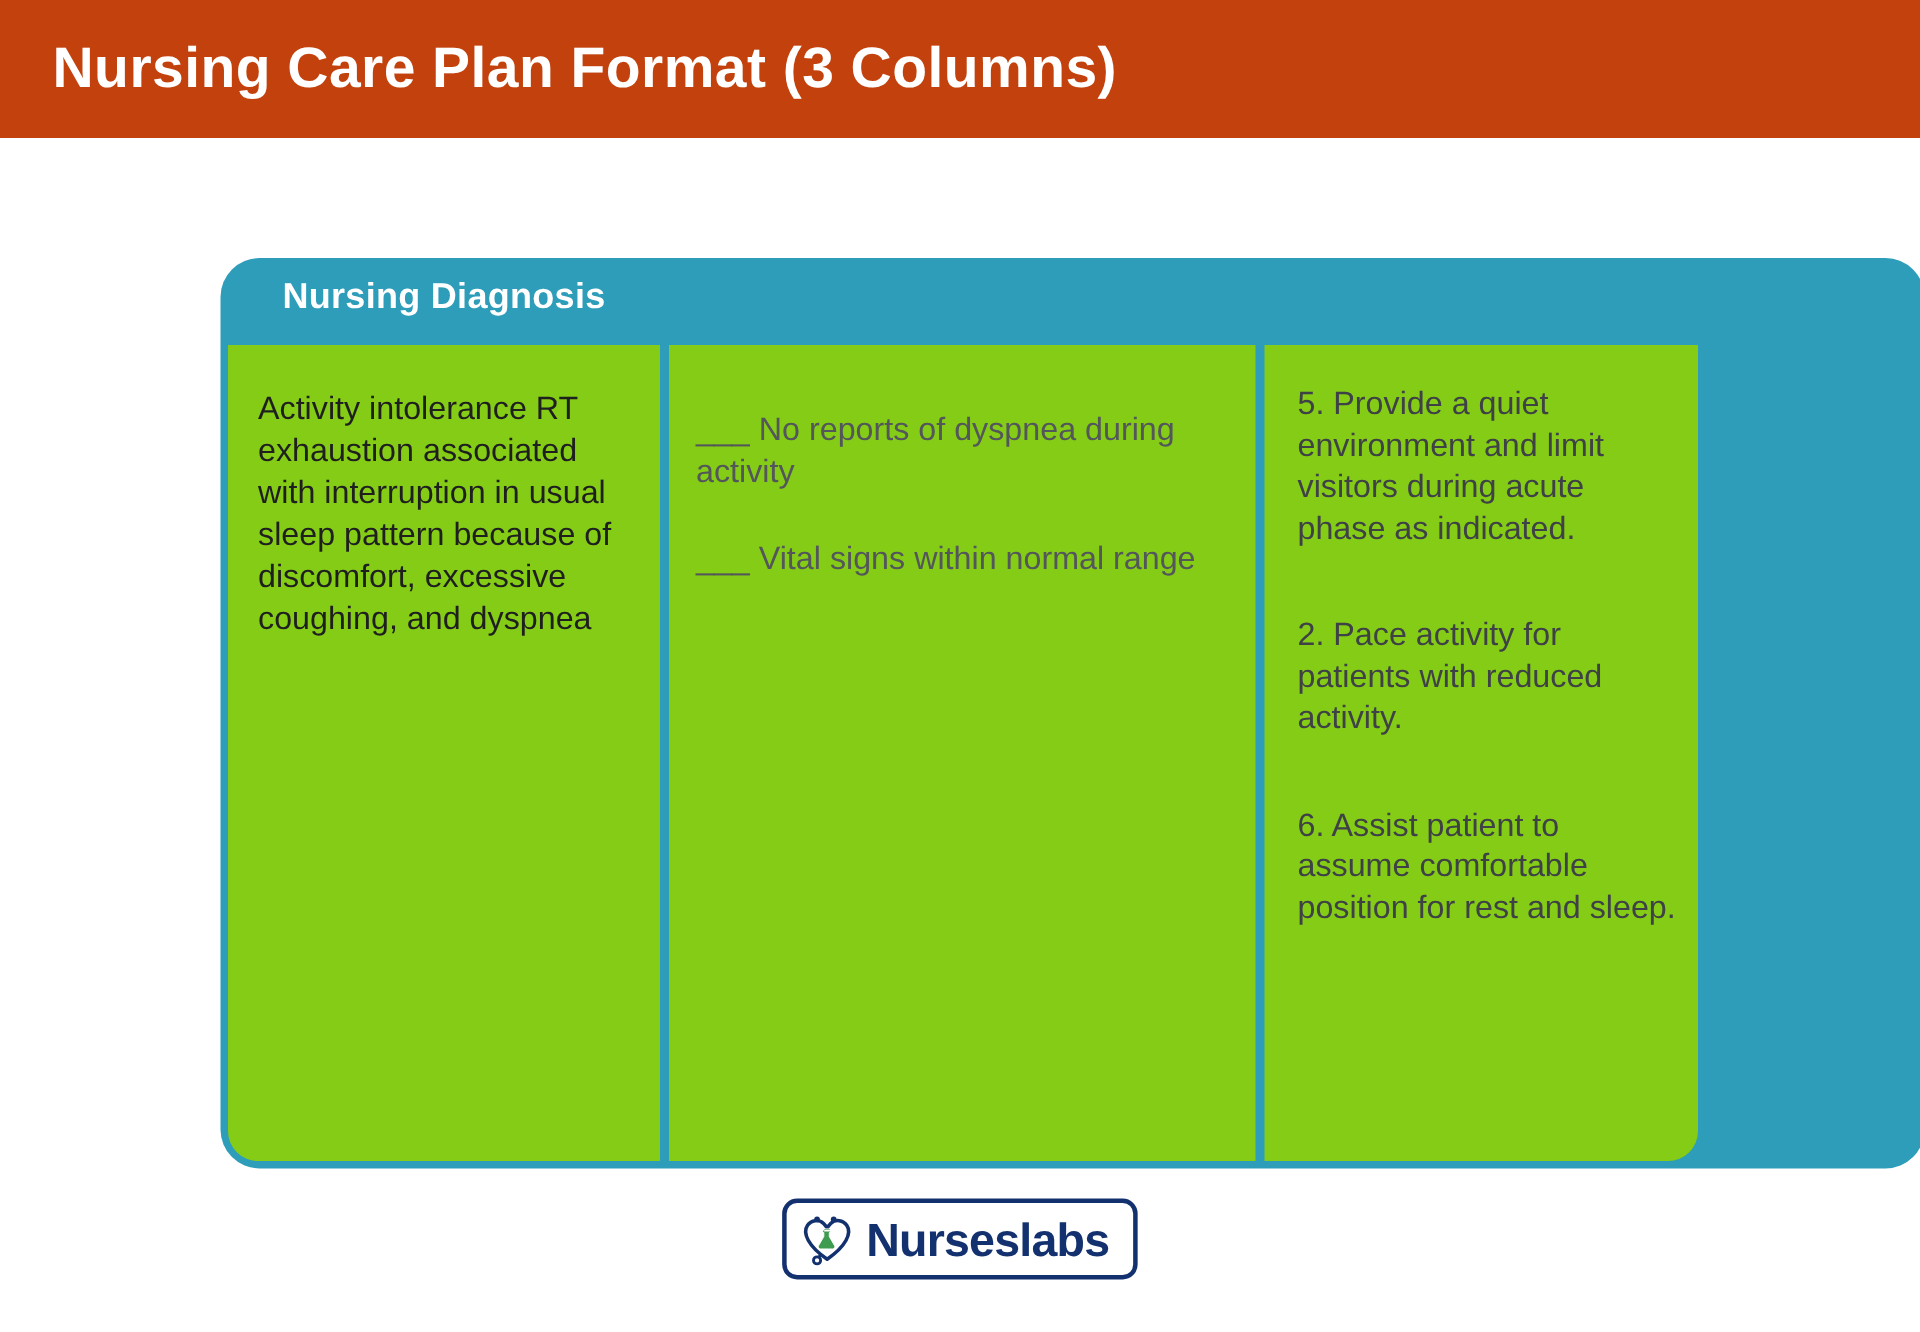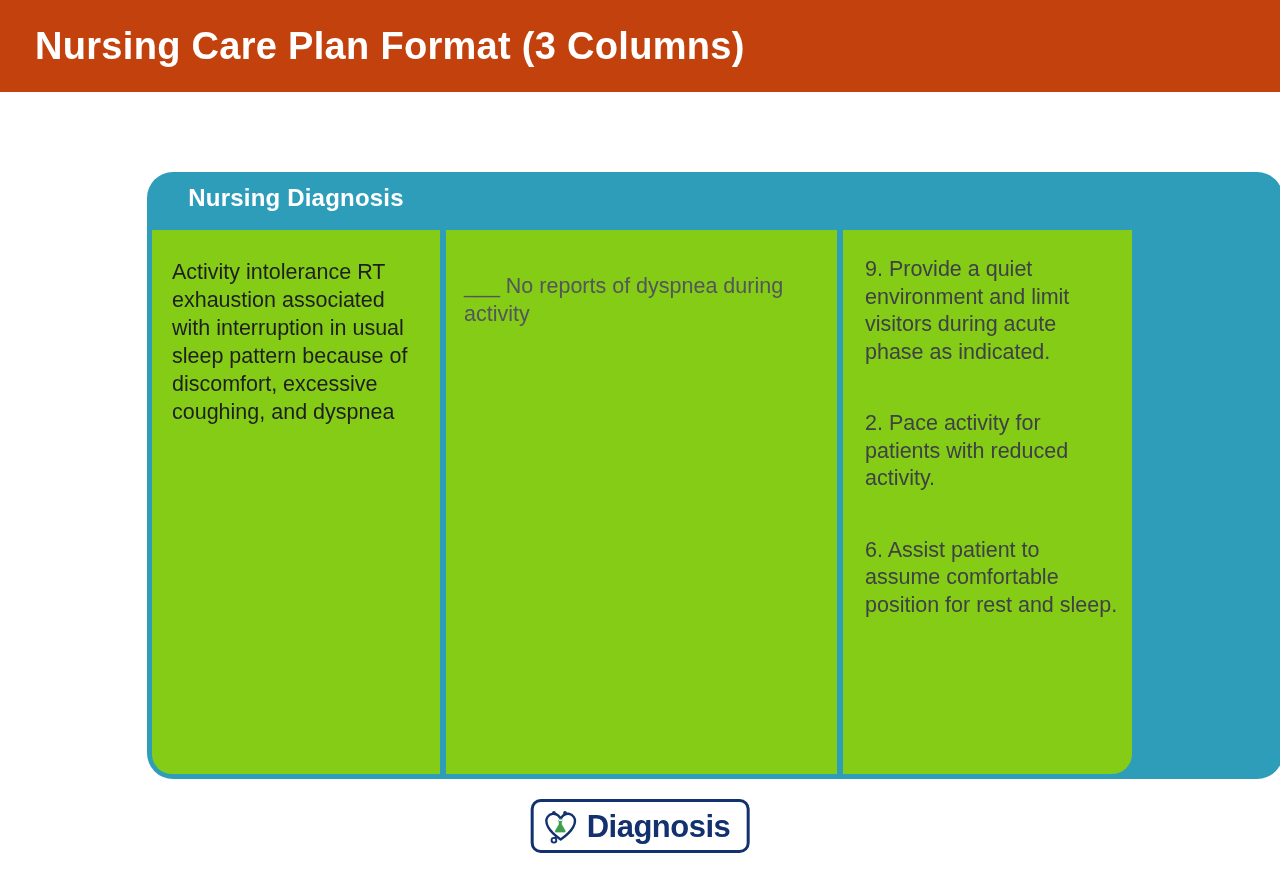--- a/index.html
+++ b/index.html
@@ -70,23 +70,24 @@
 <div class="care-table">
   <div class="header-row">
     <div class="h-cell first">Nursing Diagnosis</div>
   </div>
   <div class="body-row">
     <div class="cell c1">
       <p>Activity intolerance RT exhaustion associated with interruption in usual sleep pattern because of discomfort, excessive coughing, and dyspnea</p>
     </div>
     <div class="cell c2">
       <p>___ No reports of dyspnea during activity</p>
+      <p>___ Vital signs within normal range</p>
     </div>
     <div class="cell c3">
-      <p>9. Provide a quiet environment and limit visitors during acute phase as indicated.</p>
+      <p>5. Provide a quiet environment and limit visitors during acute phase as indicated.</p>
       <p>2. Pace activity for patients with reduced activity.</p>
       <p>6. Assist patient to assume comfortable position for rest and sleep.</p>
     </div>
   </div>
 </div>
 
 <div class="logo">
   <span style="display:flex;">
     <svg width="38" height="38" viewBox="0 0 48 48" aria-hidden="true">
 
@@ -95,14 +96,14 @@
       <circle cx="15.5" cy="7.5" r="2.4" fill="#12316E"></circle>
       <circle cx="29.5" cy="7.5" r="2.4" fill="#12316E"></circle>
 
       <line x1="19" y1="36.5" x2="16.5" y2="40" stroke="#12316E" stroke-width="2.4"></line>
       <circle cx="15.5" cy="42" r="3" fill="none" stroke="#12316E" stroke-width="2.4"></circle>
 
       <path d="M21.2 15.5 h5.6 v2.2 l-1 1 v3.2 l4.4 7.6 a1.9 1.9 0 0 1 -1.7 2.9 h-10 a1.9 1.9 0 0 1 -1.7 -2.9 l4.4 -7.6 v-3.2 l-1 -1 z" fill="#3E9B4F" stroke="#ffffff" stroke-width="0.8"></path>
       <line x1="21.5" y1="17" x2="26.5" y2="17" stroke="#ffffff" stroke-width="1.2"></line>
     </svg>
   </span>
-  <span class="logo-text">Diagnosis</span>
+  <span class="logo-text">Nurseslabs</span>
 </div>
 
 </body></html>

